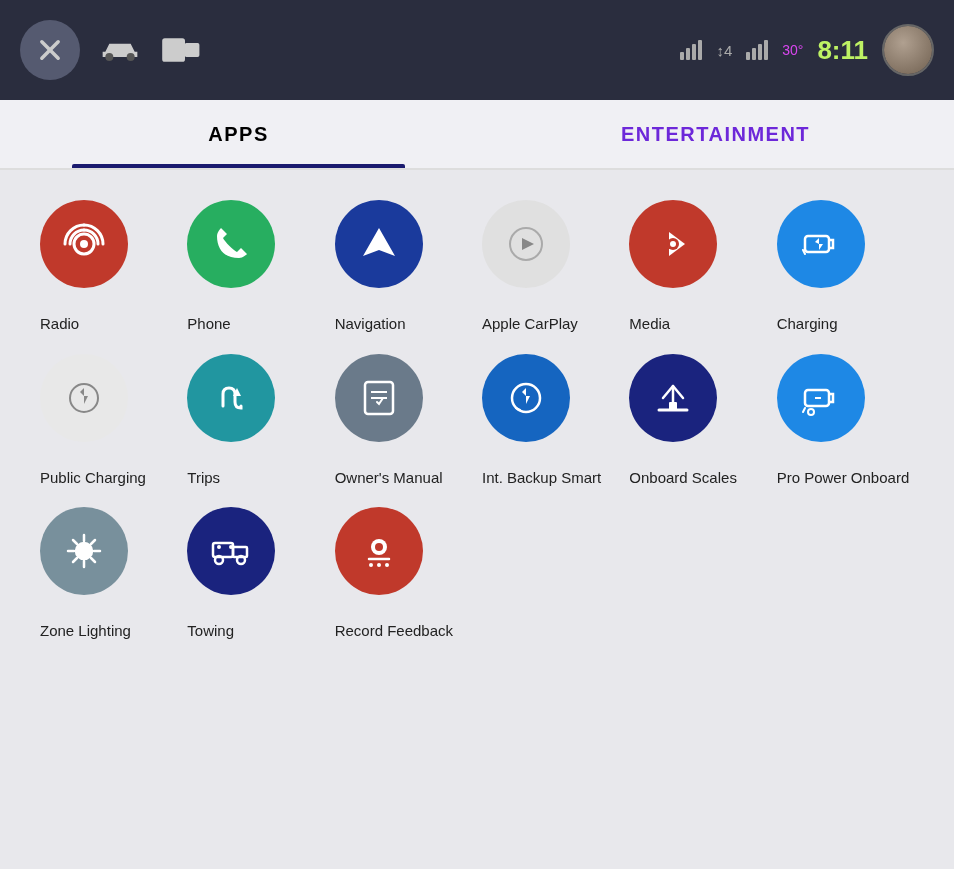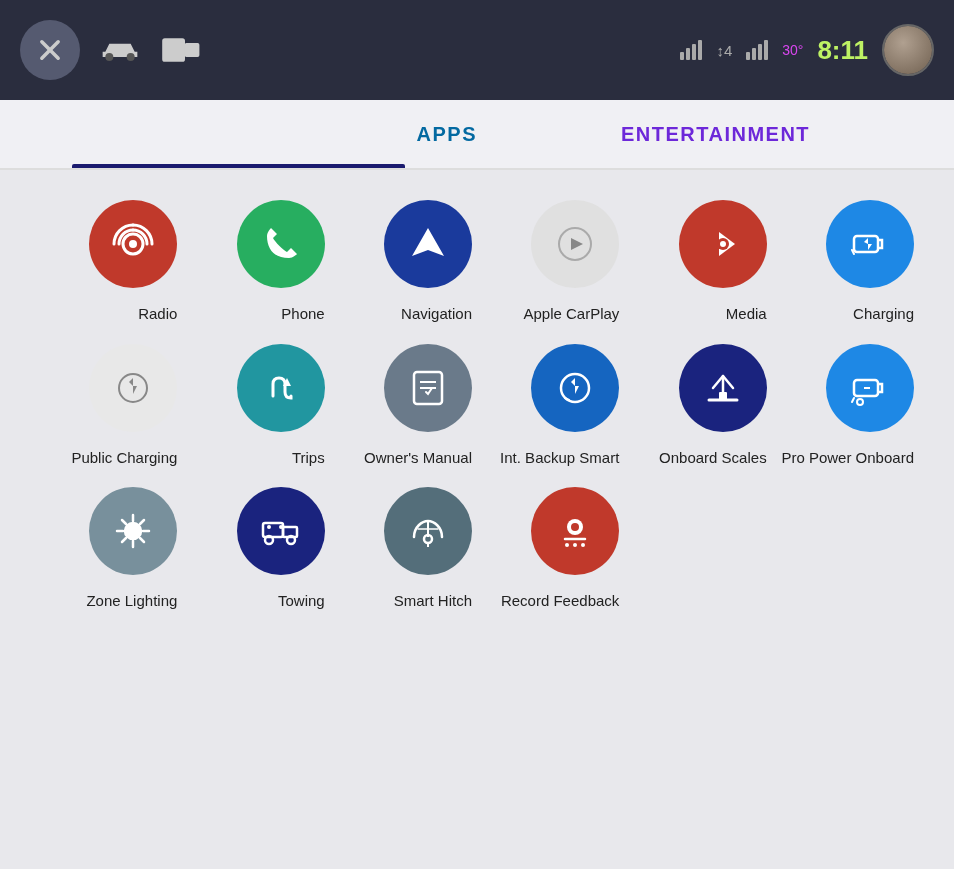--- a/index.html
+++ b/index.html
@@ -81,22 +81,21 @@
       align-items: center;
       justify-content: center;
       font-size: 20px;
       font-weight: 600;
       letter-spacing: 1.5px;
       color: #6d28d9;
       cursor: pointer;
       position: relative;
     }
     .tab.active {
-      color: #0369a1;
-      justify-content: flex-end;
+      color: #000000;
     }
     .tab.active::after {
       content: '';
       position: absolute;
       bottom: 0;
       left: 15%;
       width: 70%;
       height: 4px;
       background: #1a1a6e;
       border-radius: 2px 2px 0 0;
@@ -113,22 +112,22 @@
     
     .app-grid {
       display: grid;
       grid-template-columns: repeat(6, 1fr);
       gap: 20px 10px;
     }
 
     .app-item {
       display: flex;
       flex-direction: column;
-      align-items: flex-end;
-      gap: 16px;
+      align-items: flex-start;
+      gap: 26px;
       cursor: pointer;
     }
     .app-icon {
       width: 88px;
       height: 88px;
       border-radius: 50%;
       display: flex;
       align-items: center;
       justify-content: center;
       position: relative;
@@ -402,32 +401,20 @@
           <circle cx="12" cy="33" r="4" fill="none" stroke="white" stroke-width="2.5"></circle>
           <circle cx="34" cy="33" r="4" fill="none" stroke="white" stroke-width="2.5"></circle>
           <line x1="26" y1="24" x2="26" y2="30" stroke="white" stroke-width="2"></line>
           <circle cx="12" cy="20" r="2" fill="white"></circle>
           <circle cx="24" cy="20" r="2" fill="white"></circle>
         </svg>
       </div>
       <span class="app-label">Towing</span>
     </div>
 
-    <div class="app-item">
-      <div class="app-icon icon-teal">
-        <svg viewBox="0 0 48 48" fill="none">
-          <path d="M10 30 C10 20 18 14 24 14 C30 14 38 20 38 30" stroke="white" stroke-width="2.5" stroke-linecap="round" fill="none"></path>
-          <line x1="24" y1="14" x2="24" y2="30" stroke="white" stroke-width="2"></line>
-          <circle cx="24" cy="32" r="4" fill="none" stroke="white" stroke-width="2.5"></circle>
-          <line x1="14" y1="22" x2="34" y2="22" stroke="white" stroke-width="1.5" stroke-linecap="round"></line>
-          <line x1="24" y1="36" x2="24" y2="40" stroke="white" stroke-width="2"></line>
-        </svg>
-      </div>
-      <span class="app-label">Smart Hitch</span>
-    </div>
 
     <div class="app-item">
       <div class="app-icon icon-red3">
         <svg viewBox="0 0 48 48" fill="white">
           <circle cx="24" cy="20" r="8" fill="white"></circle>
           <circle cx="24" cy="20" r="4" fill="#c0392b"></circle>
           <path d="M14 32 L34 32" stroke="white" stroke-width="2.5" stroke-linecap="round"></path>
           <circle cx="16" cy="38" r="2" fill="white"></circle>
           <circle cx="24" cy="38" r="2" fill="white"></circle>
           <circle cx="32" cy="38" r="2" fill="white"></circle>

